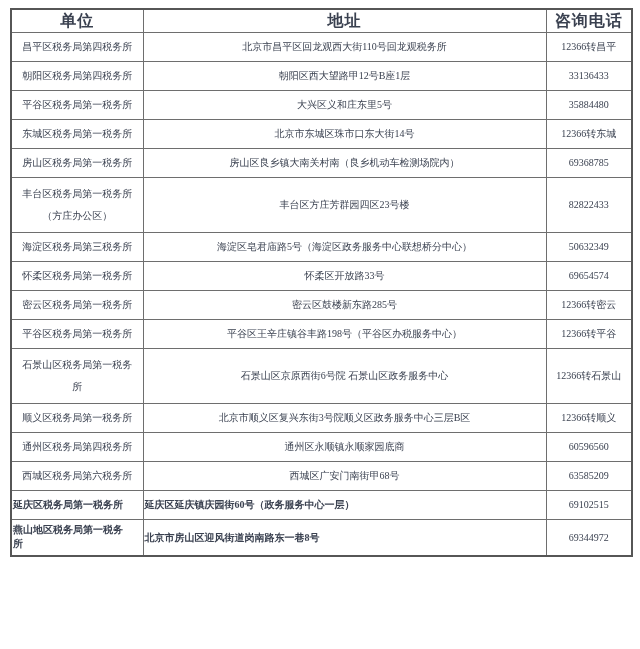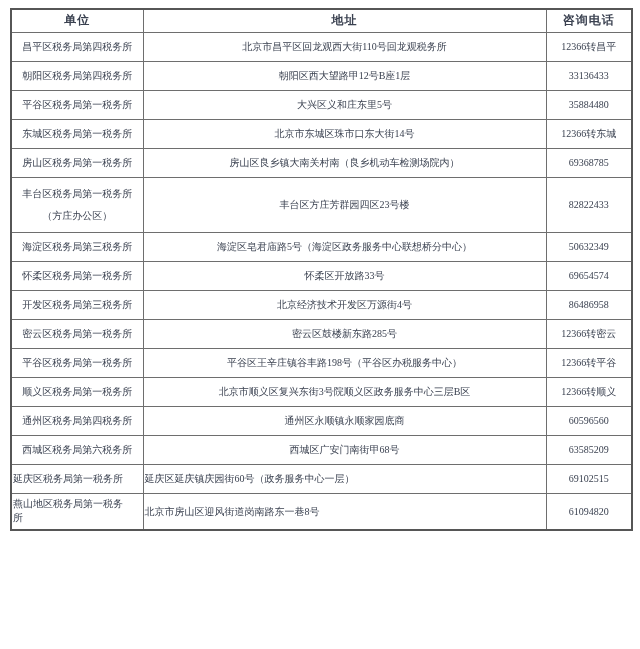--- a/index.html
+++ b/index.html
@@ -28,28 +28,28 @@
     border: 1px solid #6e6e6e;
     font-size: 10px;
     text-align: center;
     vertical-align: middle;
     padding: 0 1px;
     white-space: pre-line;
     overflow: hidden;
     line-height: 1.15;
   }
   thead tr { height: 23px; }
-  th { font-weight: bold; font-size: 12px; letter-spacing: 1px; }
+  th { font-weight: bold; font-size: 16px; letter-spacing: 1px; }
   tbody tr { height: 29px; }
   tbody tr.tall { height: 55px; }
   tbody tr.tall td.cell-unit { line-height: 2.2; }
   tbody tr.compact { height: 37px; }
   tbody tr.compact td.cell-unit { line-height: 1.45; }
   tbody tr.left td.cell-unit,
-  tbody tr.left td.cell-address { text-align: left; }
+  tbody tr.left td.cell-address { text-align: left; font-weight: bold; }
 </style>
 </head>
 <body>
 
 <div class="page">
   <table class="office-table">
     <colgroup>
       <col class="c-unit">
       <col class="c-address">
       <col class="c-phone">
@@ -97,33 +97,34 @@
           <td class="cell-unit">海淀区税务局第三税务所</td>
           <td class="cell-address">海淀区皂君庙路5号（海淀区政务服务中心联想桥分中心）</td>
           <td class="cell-phone">50632349</td>
         </tr>
         <tr class="">
           <td class="cell-unit">怀柔区税务局第一税务所</td>
           <td class="cell-address">怀柔区开放路33号</td>
           <td class="cell-phone">69654574</td>
         </tr>
         <tr class="">
-          <td class="cell-unit">开发区税务局第三税务所</td>
-          <td class="cell-address">北京经济技术开发区万源街4号</td>
-          <td class="cell-phone">86486958</td>
-        </tr>
-        <tr class="">
           <td class="cell-unit">密云区税务局第一税务所</td>
           <td class="cell-address">密云区鼓楼新东路285号</td>
           <td class="cell-phone">12366转密云</td>
         </tr>
         <tr class="">
           <td class="cell-unit">平谷区税务局第一税务所</td>
           <td class="cell-address">平谷区王辛庄镇谷丰路198号（平谷区办税服务中心）</td>
           <td class="cell-phone">12366转平谷</td>
+        </tr>
+        <tr class="tall ">
+          <td class="cell-unit">石景山区税务局第一税务
+所</td>
+          <td class="cell-address">石景山区京原西街6号院 石景山区政务服务中心</td>
+          <td class="cell-phone">12366转石景山</td>
         </tr>
         <tr class="">
           <td class="cell-unit">顺义区税务局第一税务所</td>
           <td class="cell-address">北京市顺义区复兴东街3号院顺义区政务服务中心三层B区</td>
           <td class="cell-phone">12366转顺义</td>
         </tr>
         <tr class="">
           <td class="cell-unit">通州区税务局第四税务所</td>
           <td class="cell-address">通州区永顺镇永顺家园底商</td>
           <td class="cell-phone">60596560</td>
@@ -135,17 +136,17 @@
         </tr>
         <tr class="left ">
           <td class="cell-unit">延庆区税务局第一税务所</td>
           <td class="cell-address">延庆区延庆镇庆园街60号（政务服务中心一层）</td>
           <td class="cell-phone">69102515</td>
         </tr>
         <tr class="left compact">
           <td class="cell-unit">燕山地区税务局第一税务
 所</td>
           <td class="cell-address">北京市房山区迎风街道岗南路东一巷8号</td>
-          <td class="cell-phone">61094820</td>
+          <td class="cell-phone">69344972</td>
         </tr>
       </tbody>
   </table>
 </div>
 
 </body></html>

